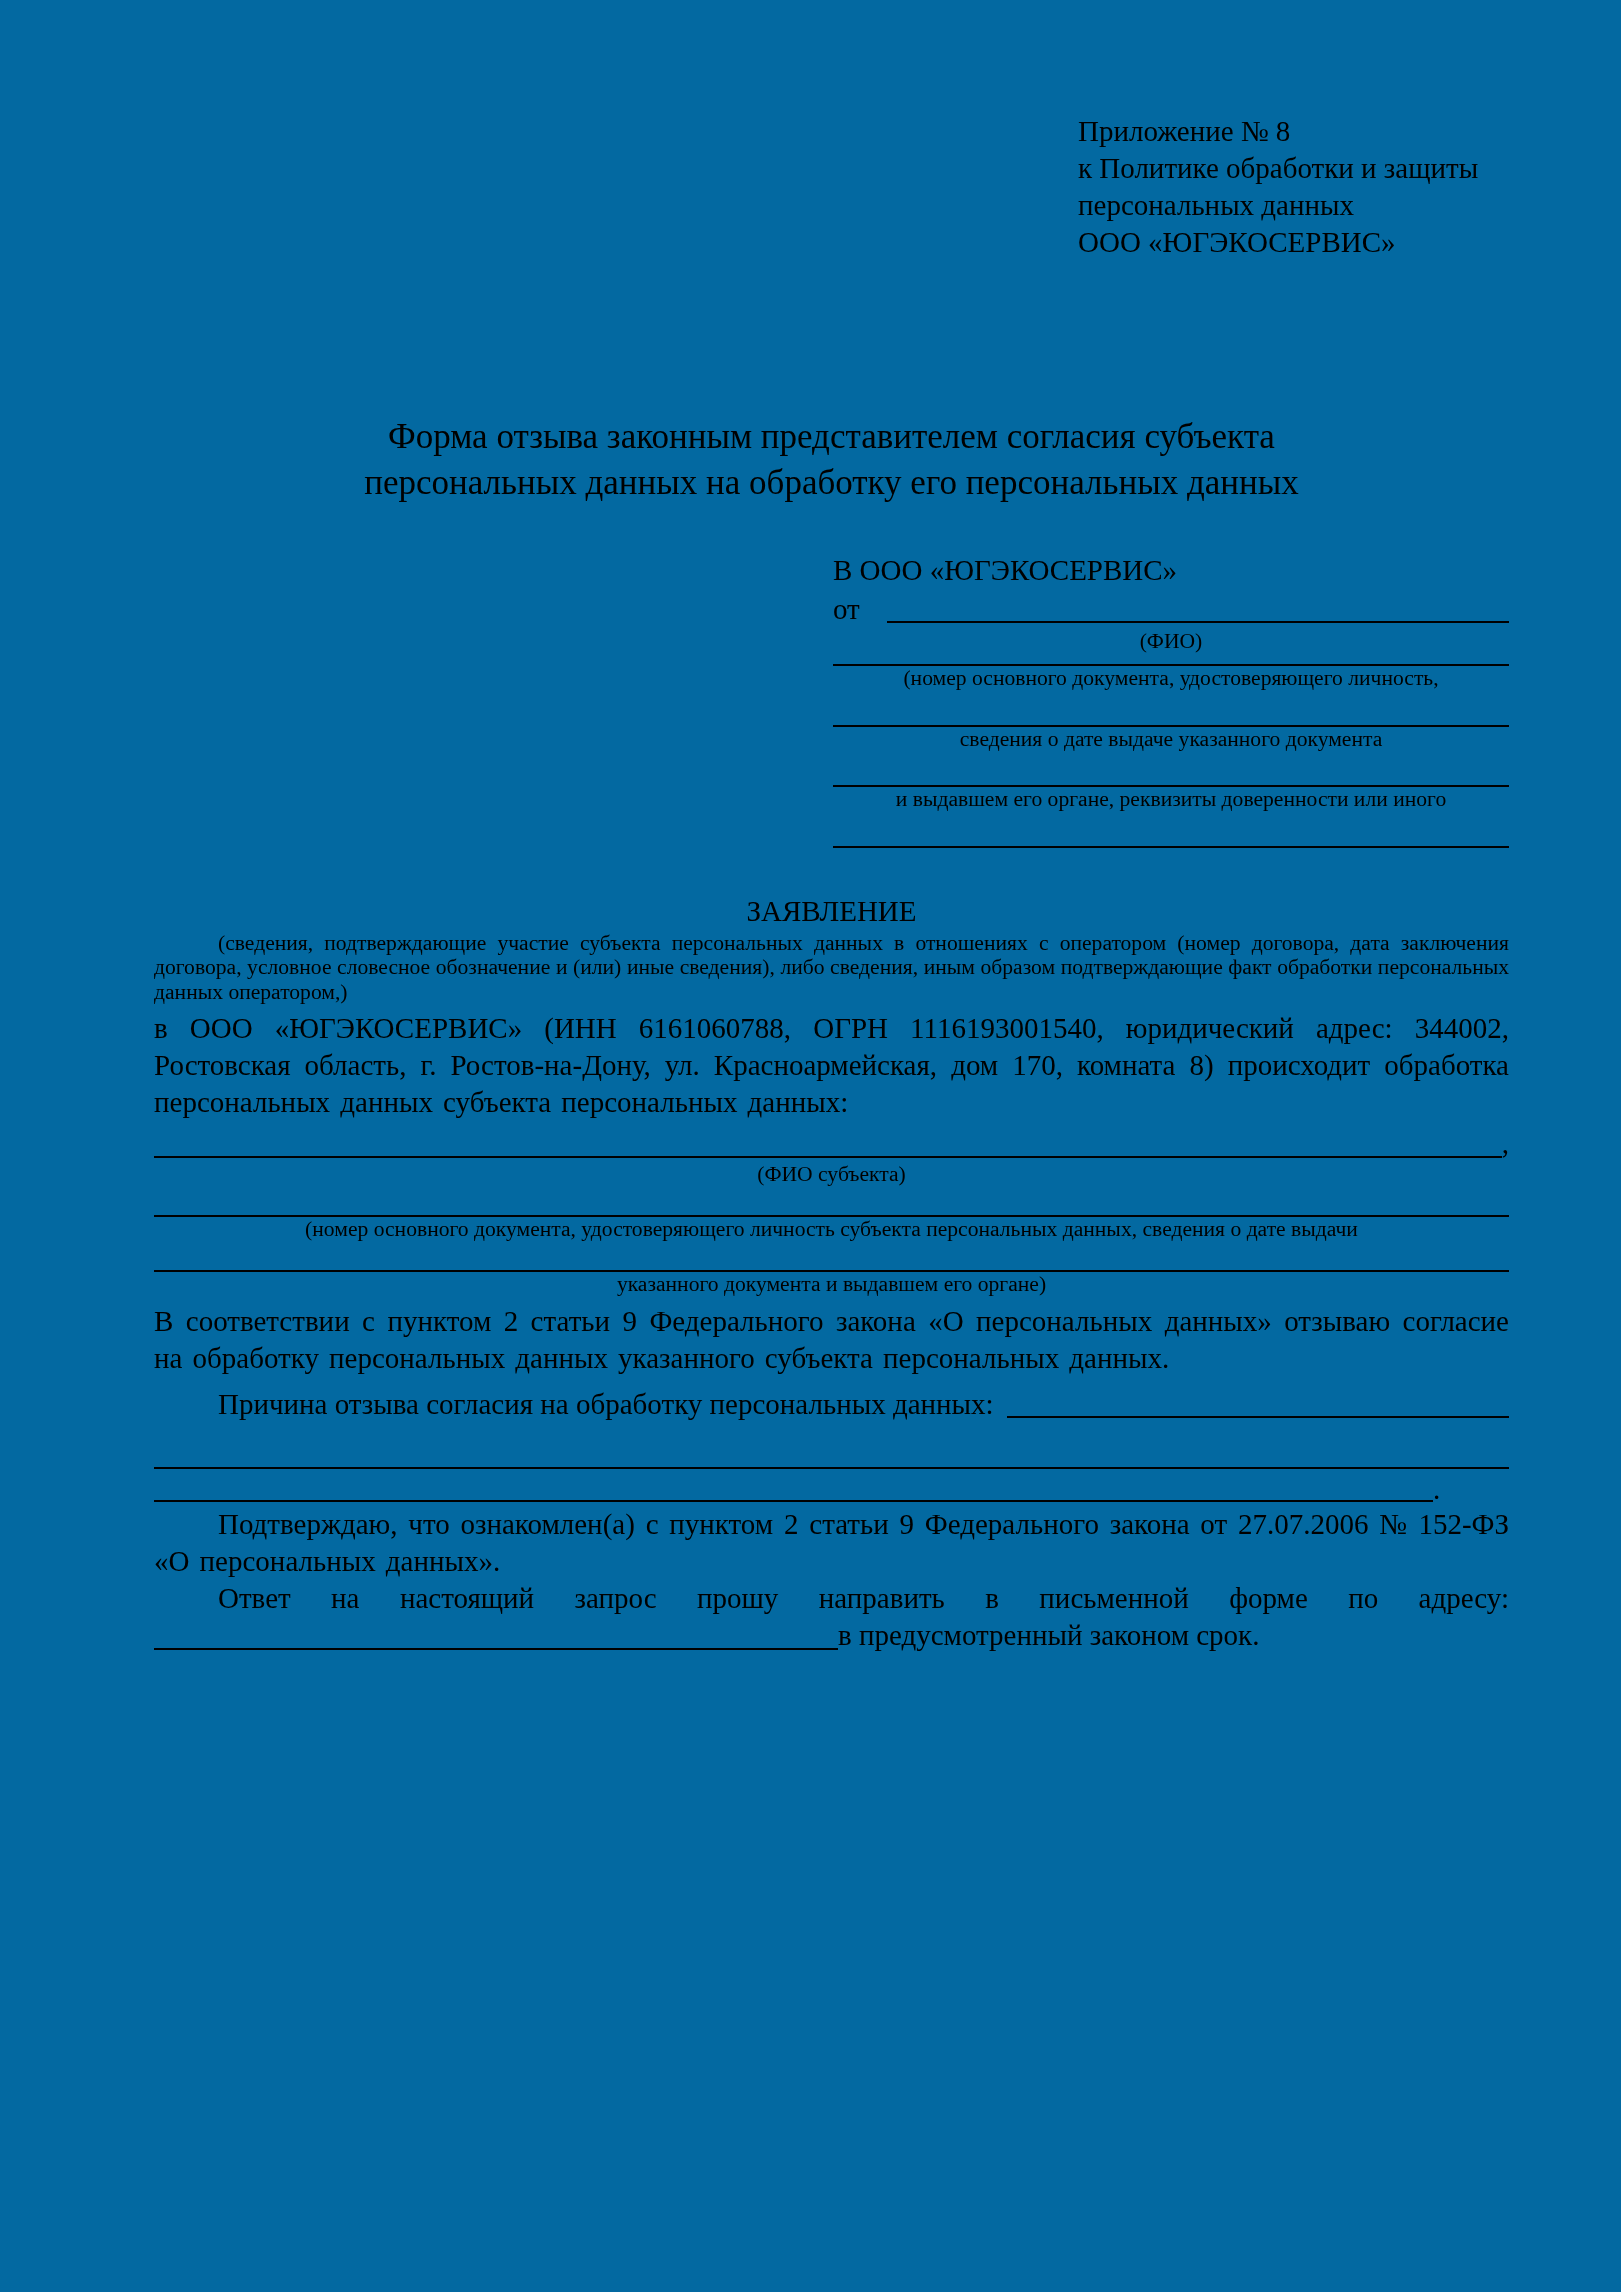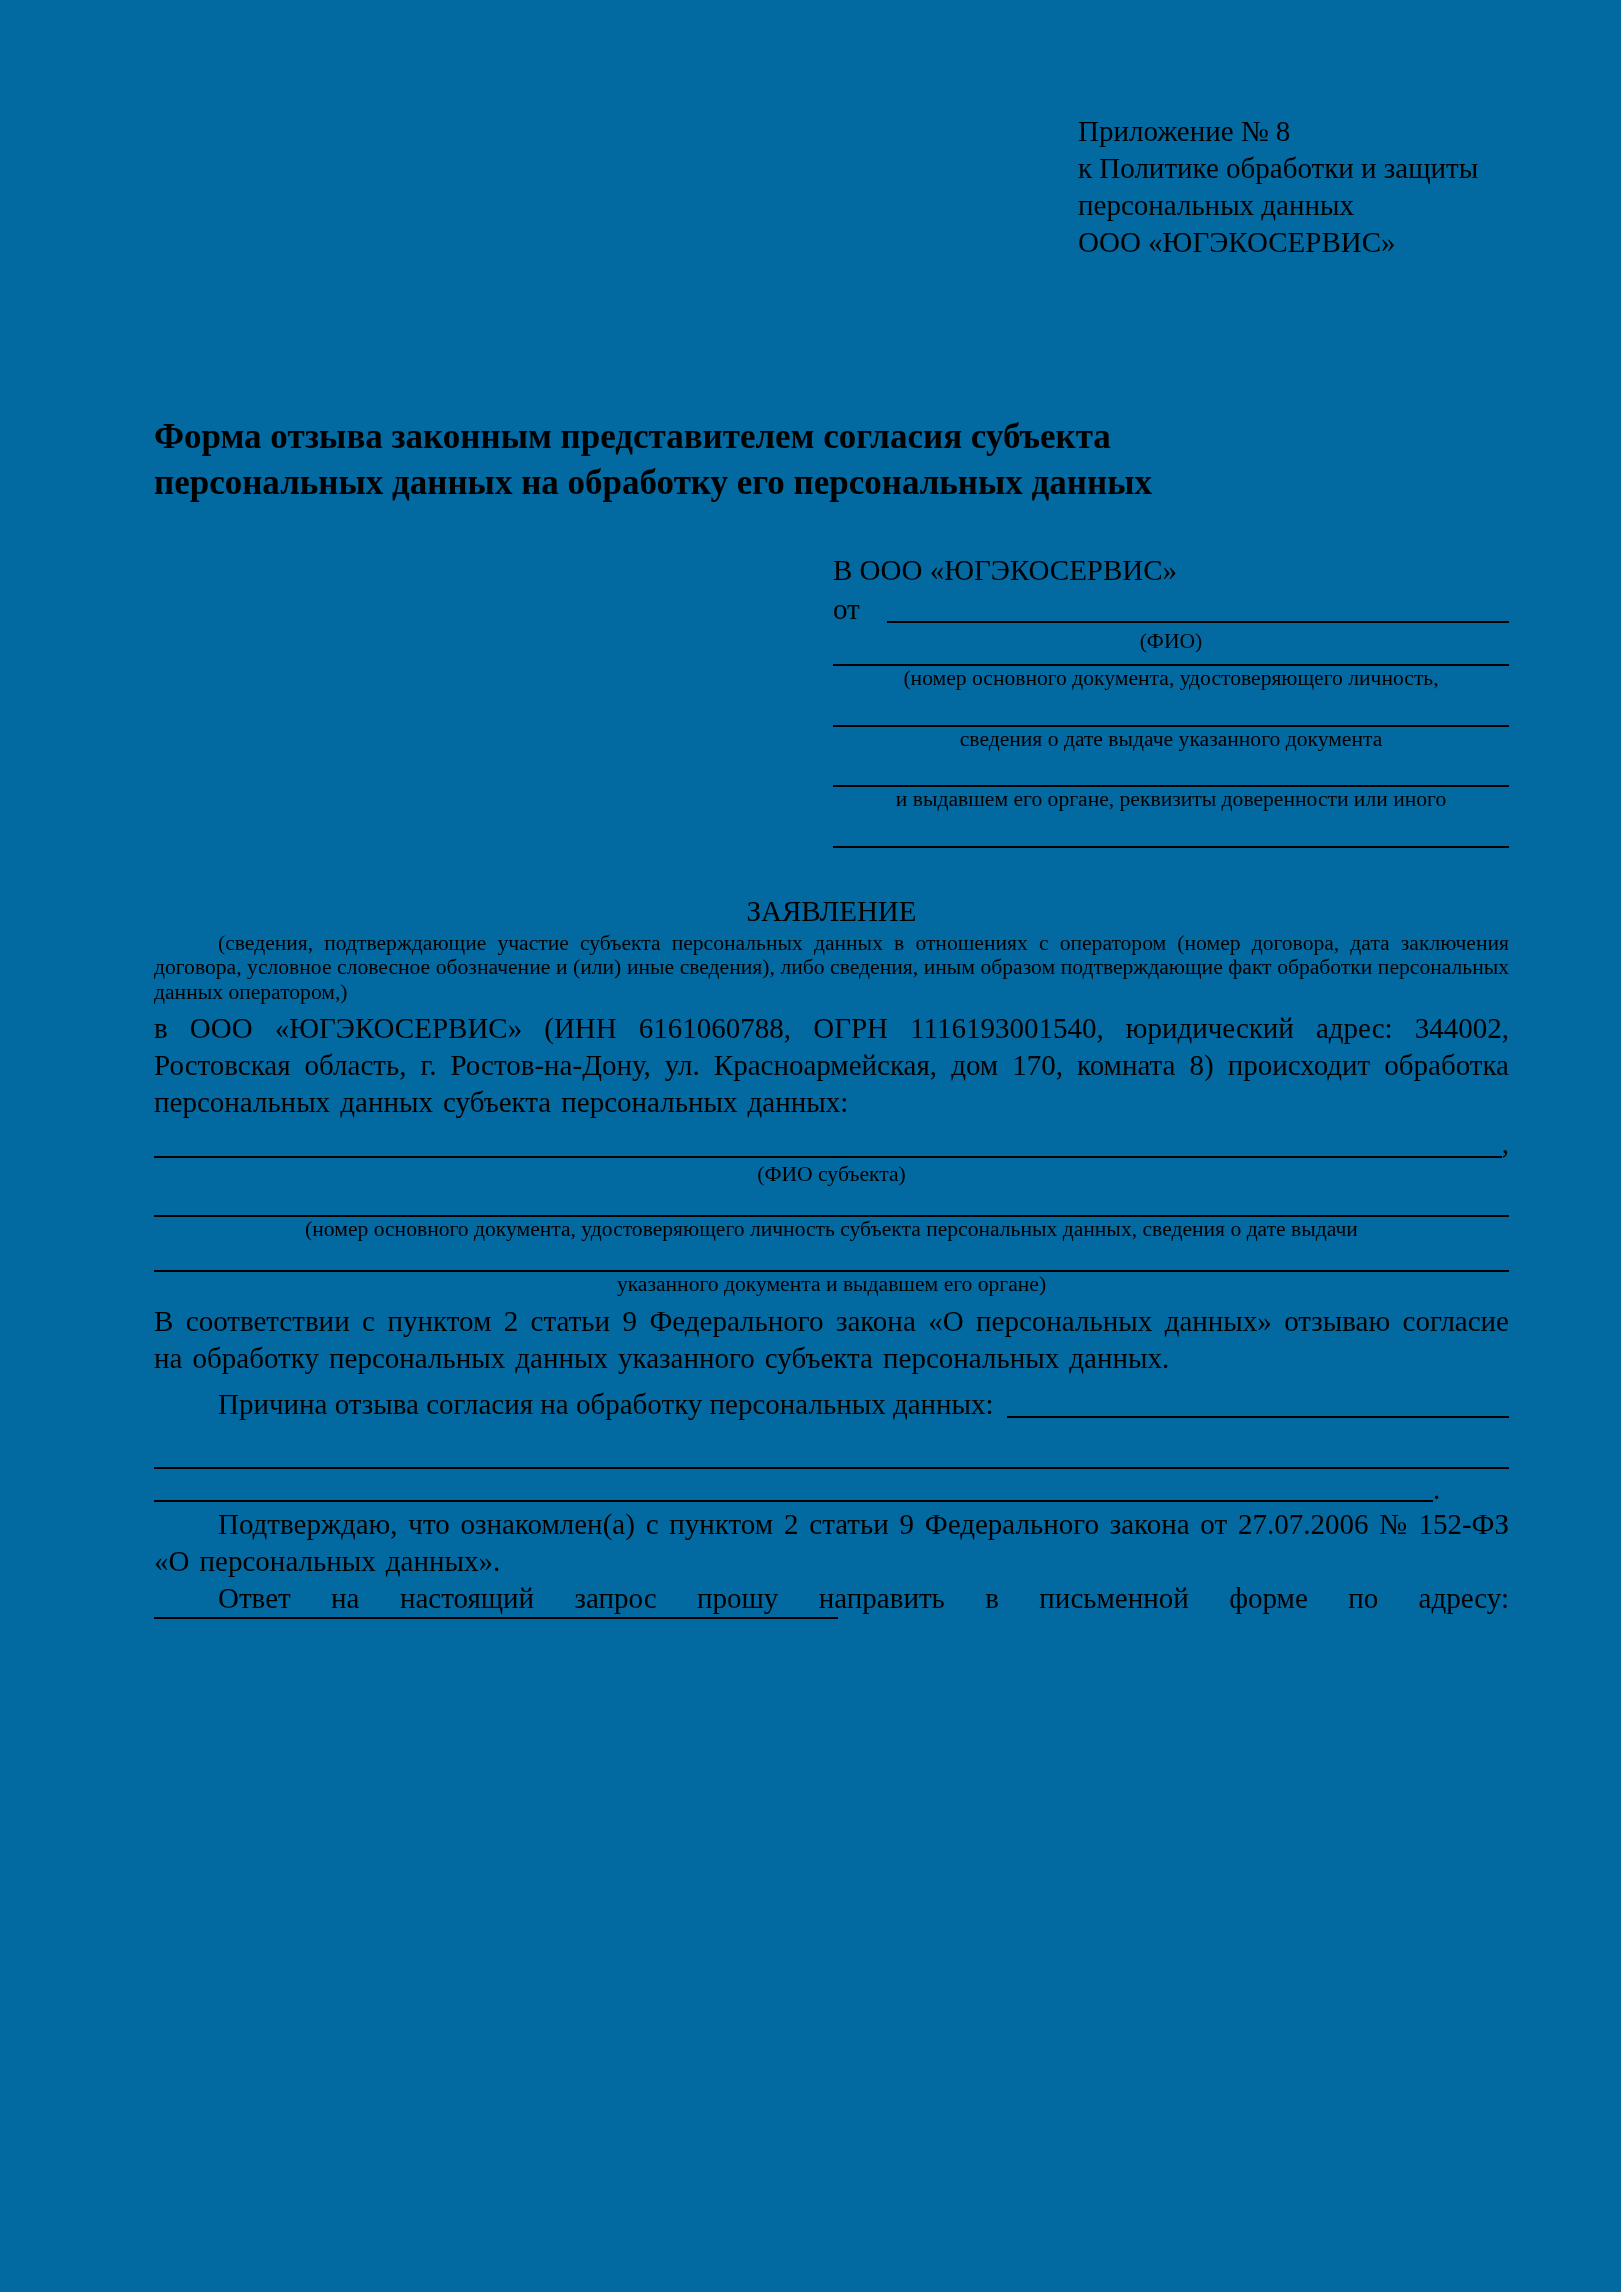--- a/index.html
+++ b/index.html
@@ -12,21 +12,21 @@
     color:#000000;
     font-family:"Liberation Serif","DejaVu Serif",serif;
     padding:113px 112px 0 154px;
     overflow:hidden;
   }
   
   .appendix { margin-left:924px; font-size:29px; line-height:37px; }
   .appendix div { white-space:nowrap; }
 
   
-  .doc-title { margin-top:153px; font-weight:bold; font-size:35px; line-height:46px; }
+  .doc-title { margin-top:153px; text-align:center; font-weight:normal; font-size:35px; line-height:46px; }
 
   
   .addr { margin-left:679px; width:676px; margin-top:45px; font-size:29px; line-height:39px; }
   .fillrow { display:flex; align-items:flex-end; }
   .fill { flex:1 1 auto; border-bottom:2.9px solid #000; margin-bottom:5.9px; }
   .from-label { margin-right:27px; }
   .cap { font-size:21.6px; line-height:25.5px; text-align:center; }
   .capgroup .rule { border-bottom:2.9px solid #000; height:33px; }
   .capgroup.tight .rule { height:9.8px; }
 
@@ -132,17 +132,18 @@
   <div class="blankrow2">
     <span class="fill"></span>
     <span class="nowrap">.</span>
   </div>
 
   <p class="p-body indent">Подтверждаю, что ознакомлен(а) с пунктом 2 статьи 9 Федерального закона от 27.07.2006 № 152-ФЗ «О персональных данных».</p>
 
   <p class="replyline1">Ответ на настоящий запрос прошу направить в письменной форме по адресу:</p>
   <div class="replyrow">
     <span class="fill"></span>
+    <span>в предусмотренный законом срок.</span>
   </div>
 
 
 </div>
 
 
 </body></html>

